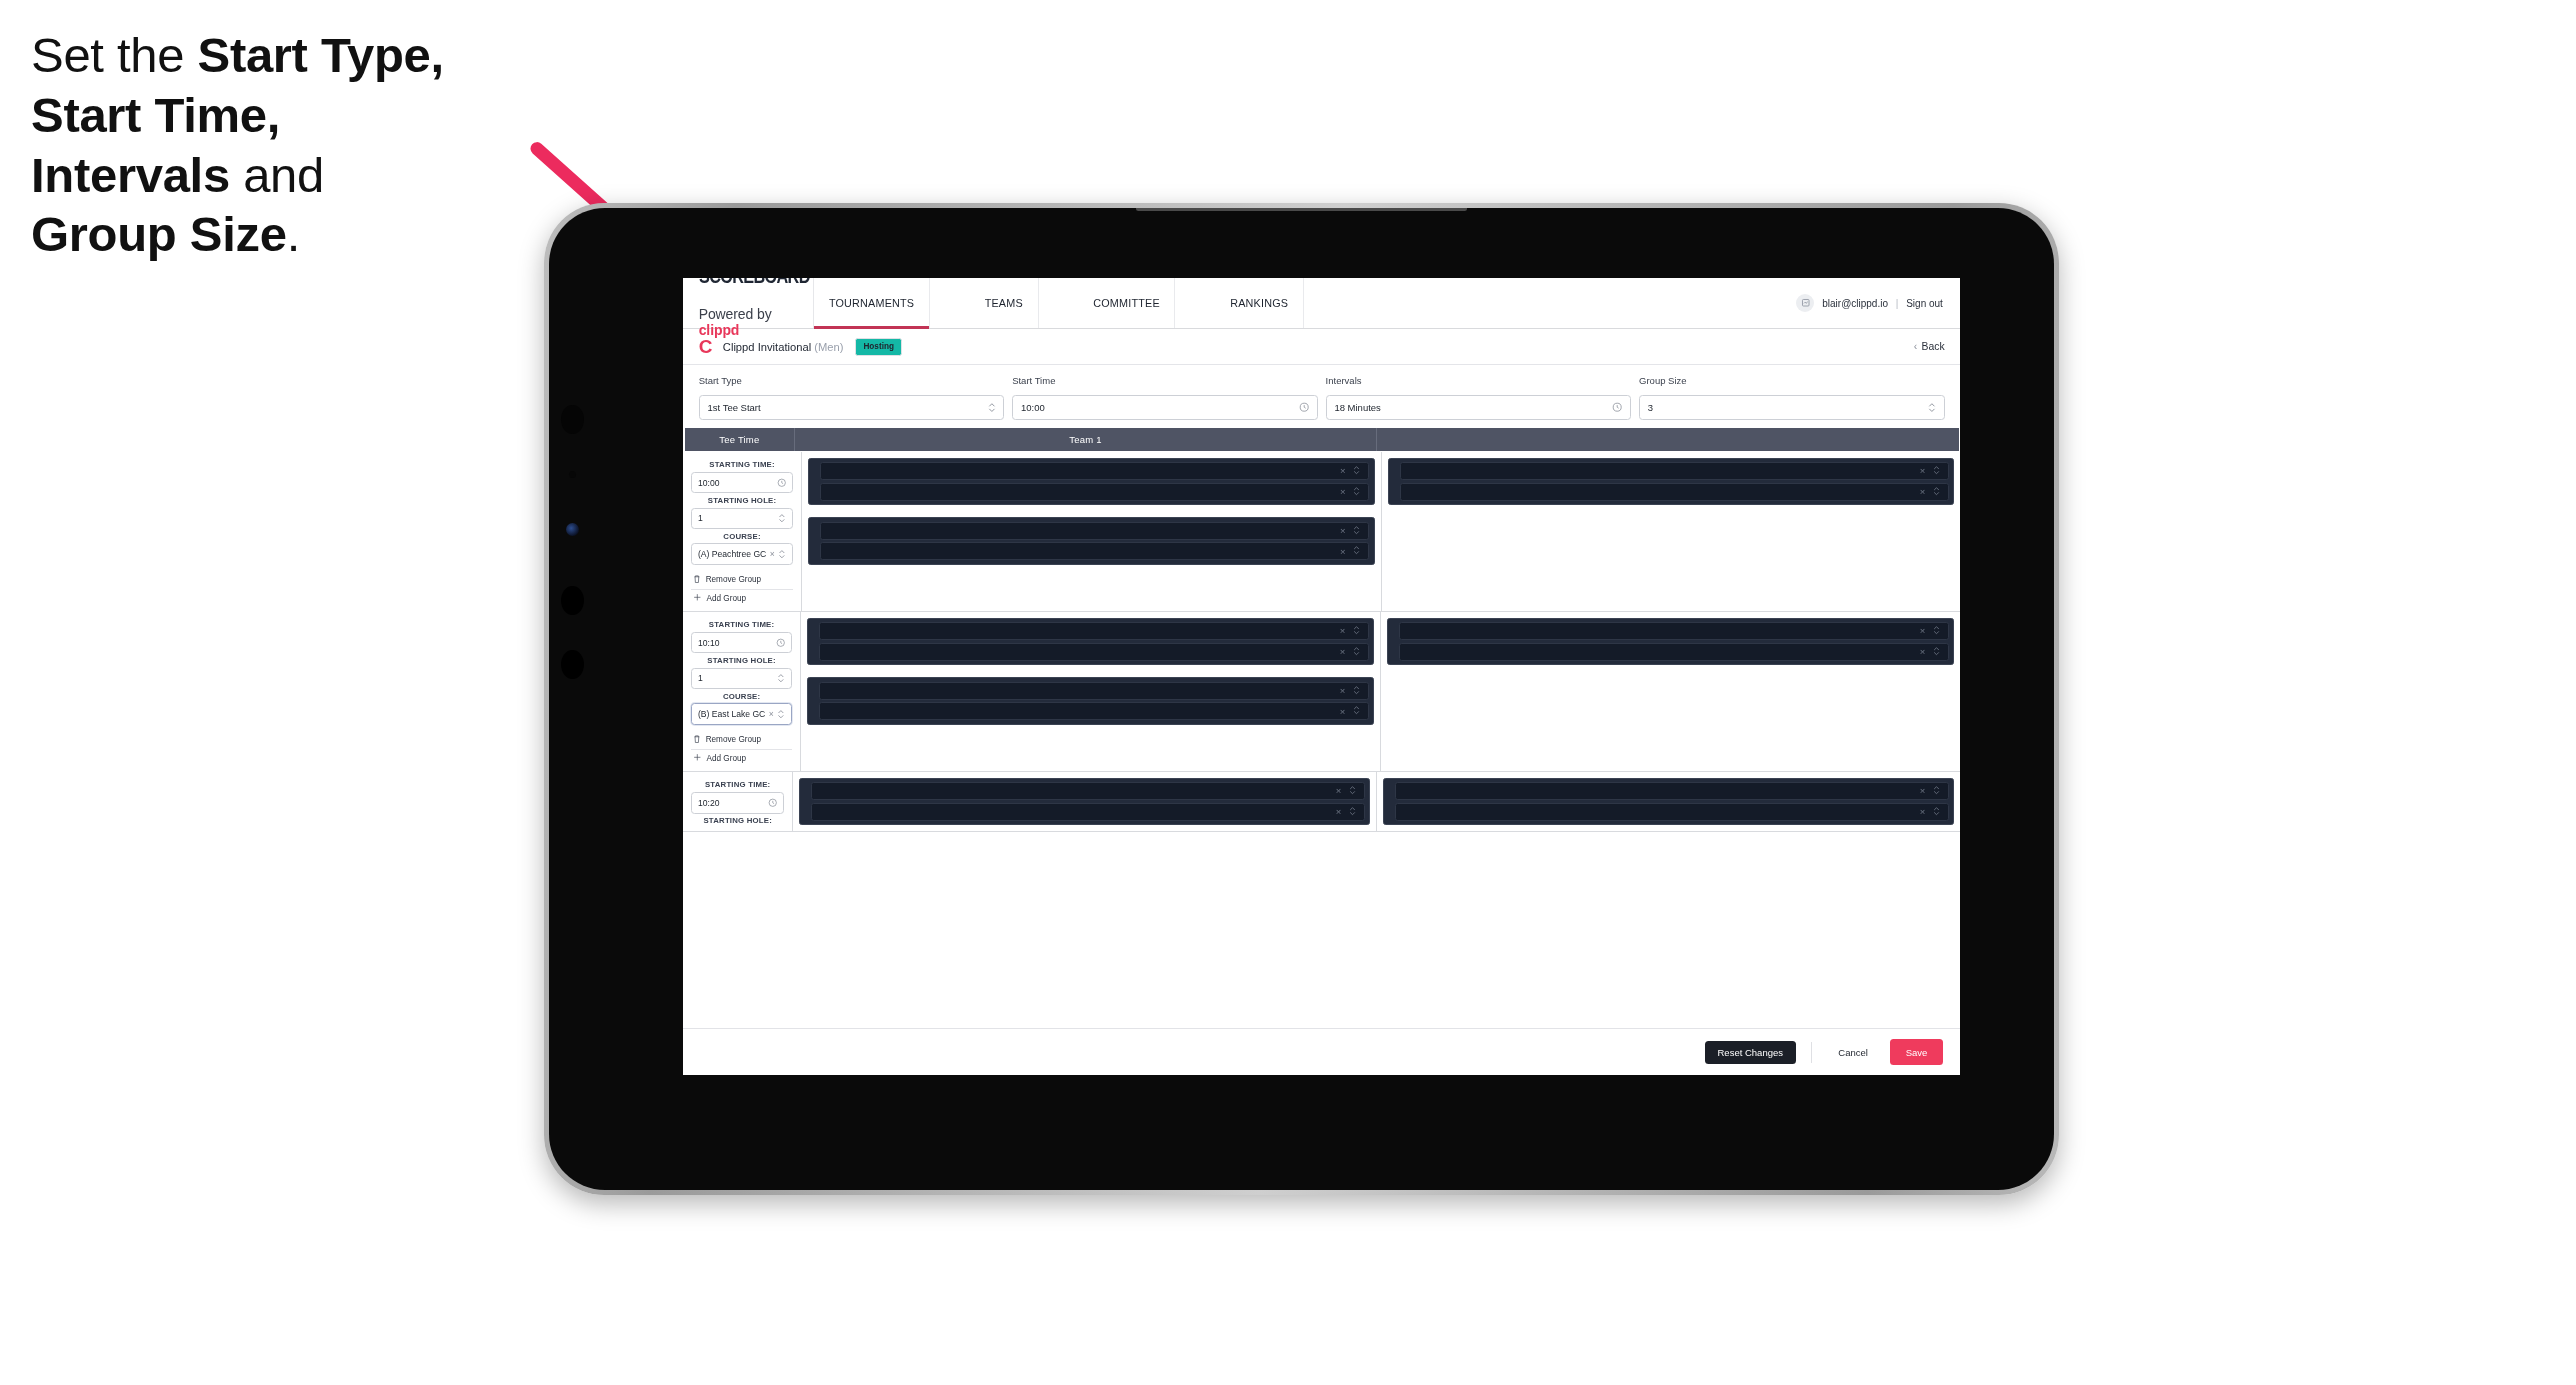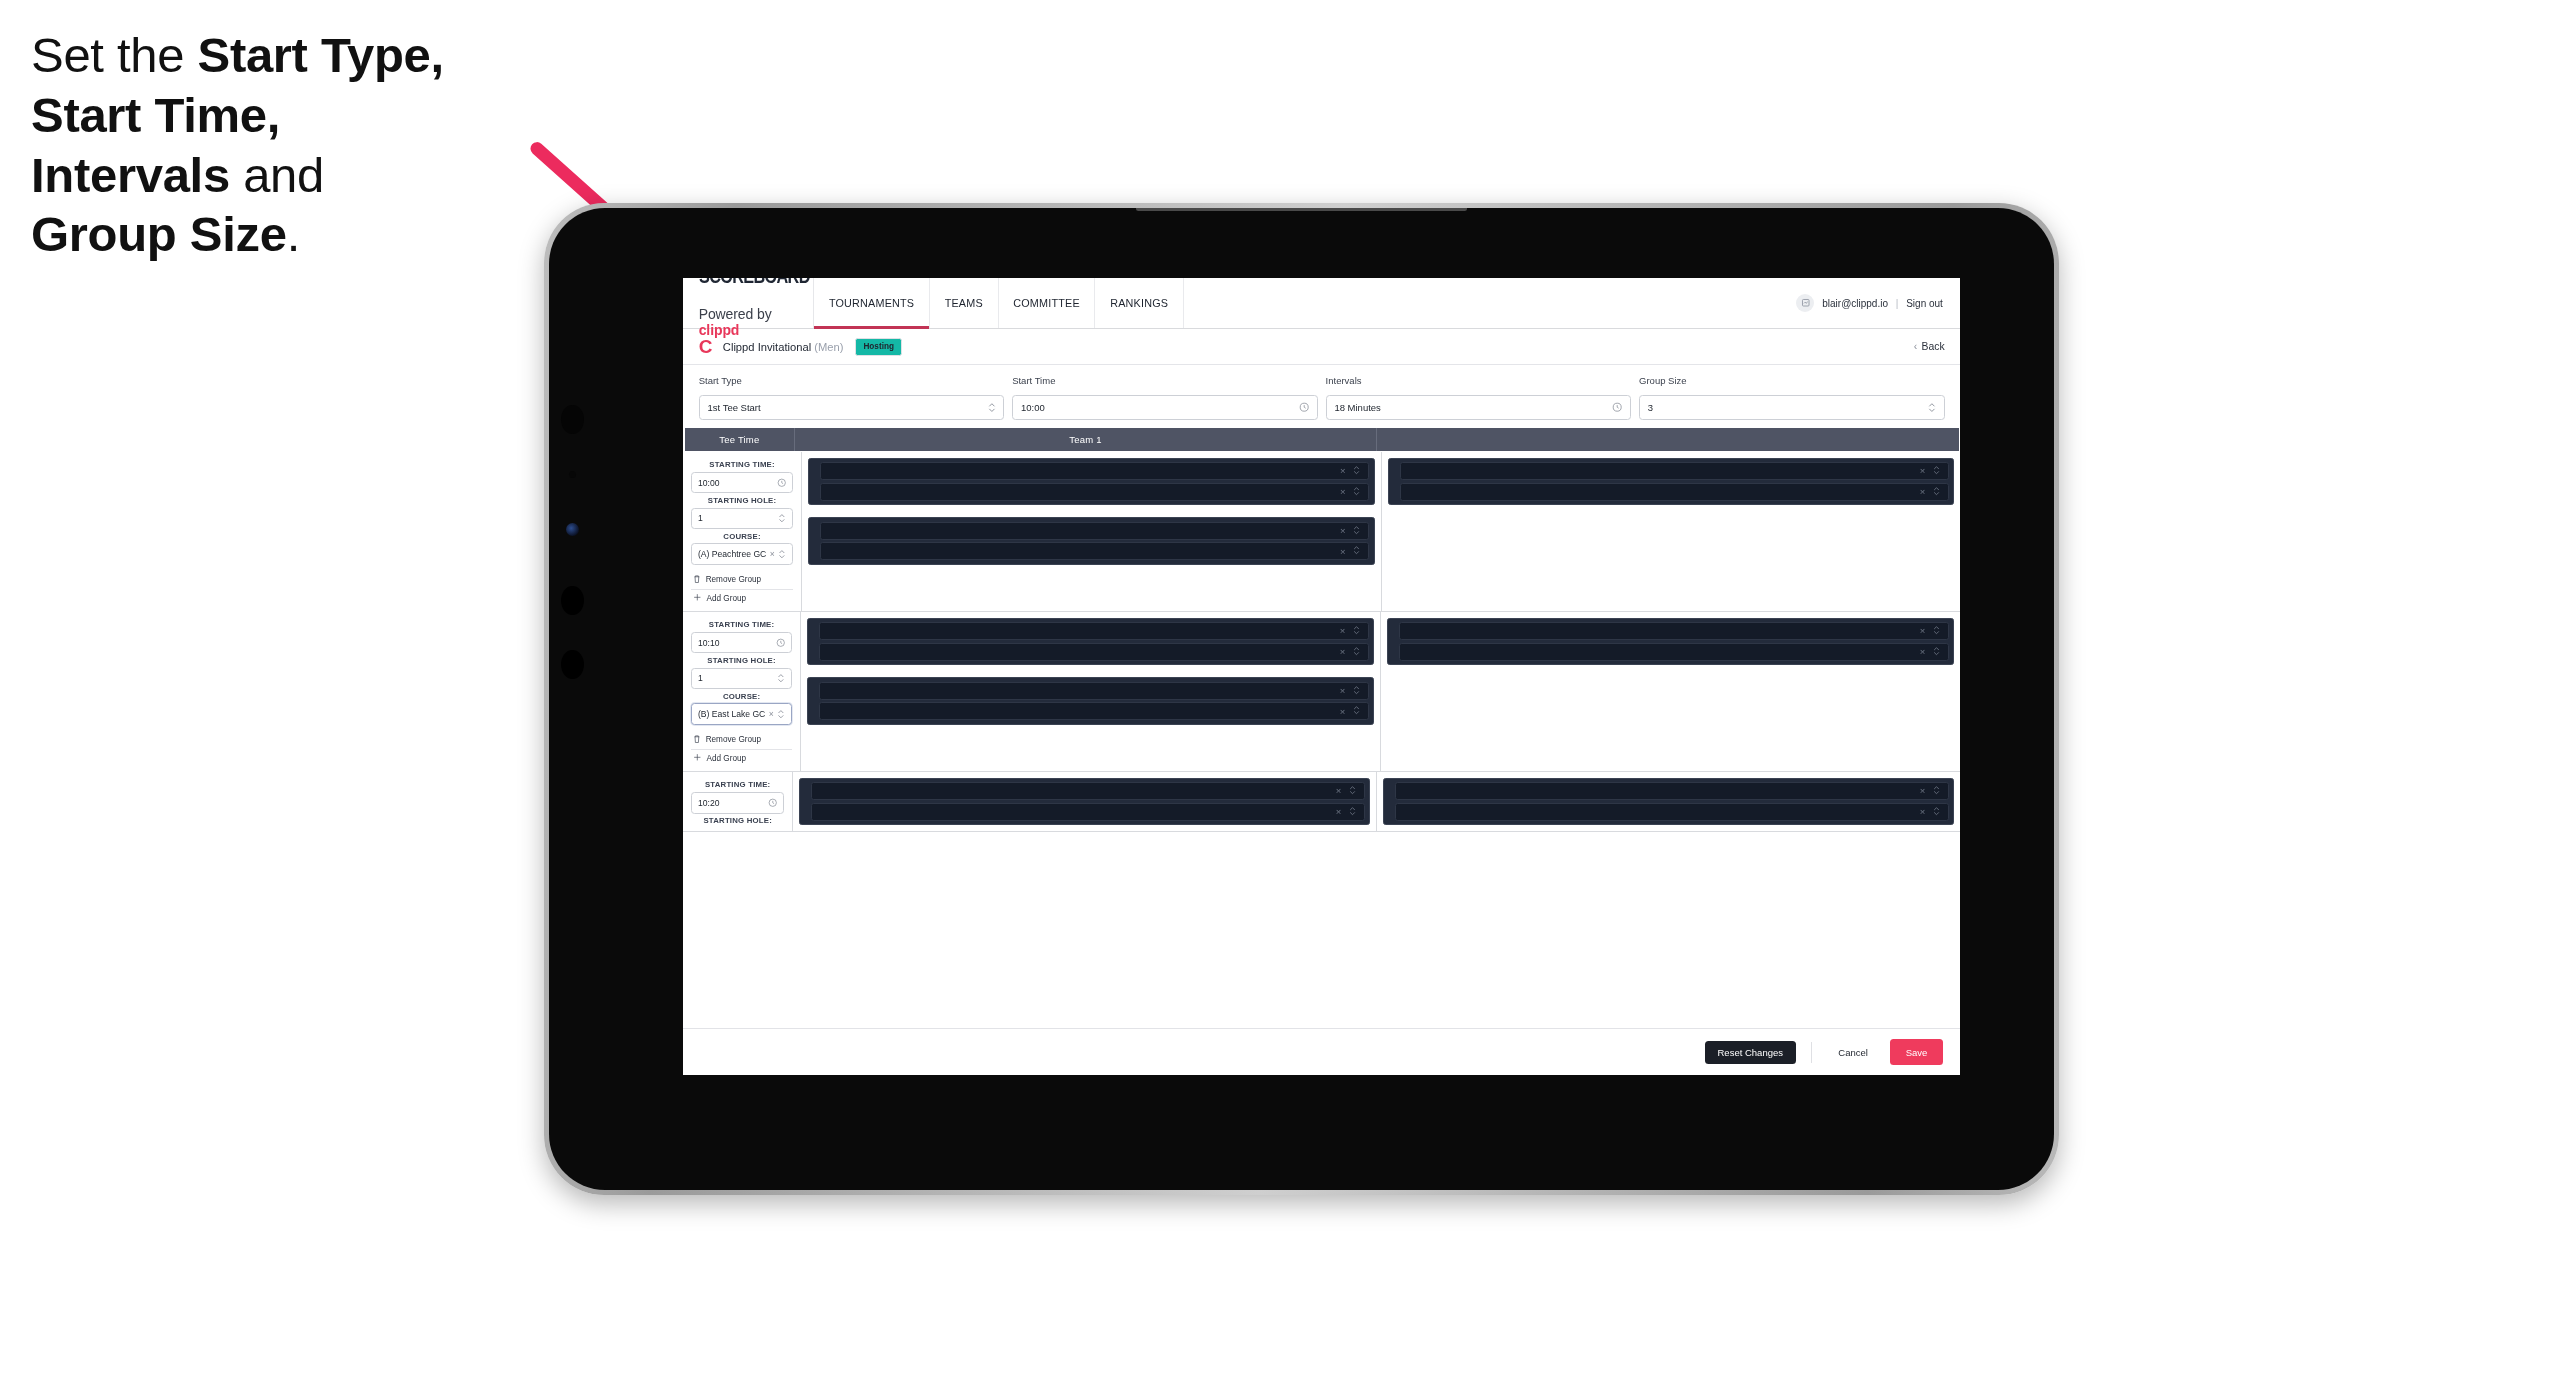--- a/index.html
+++ b/index.html
@@ -75,21 +75,21 @@
   }
   .brand-word {
     font-size: 17.3px; font-weight: 700; letter-spacing: -0.7px;
     color: #1f2633; font-family: "Liberation Sans", sans-serif;
     transform: scaleY(1.18) scaleX(0.94); transform-origin: left center;
     line-height: 1;
   }
   .brand-sub { font-size: 14px; color:#3a3f4a; margin-top: 4.3px; letter-spacing: -0.1px;}
   .brand-sub .pk { color:#e8375a; font-weight:700; }
 
-  .nav { display:flex; align-items: stretch; }
+  .nav { display:flex; align-items: stretch; gap: 40px; }
   .nav-item {
     display:flex; align-items:center; padding: 0 14.7px;
     font-size: 10.8px; color:#1d232e; letter-spacing: 0.2px;
     border-right: 0.9px solid #e9eaed;
     position: relative; cursor: pointer;
   }
   .nav-item.active::after {
     content:""; position:absolute; left:0; right:0; bottom:-0.9px; height:2.6px; background:#c23455;
   }
   .header-right {

